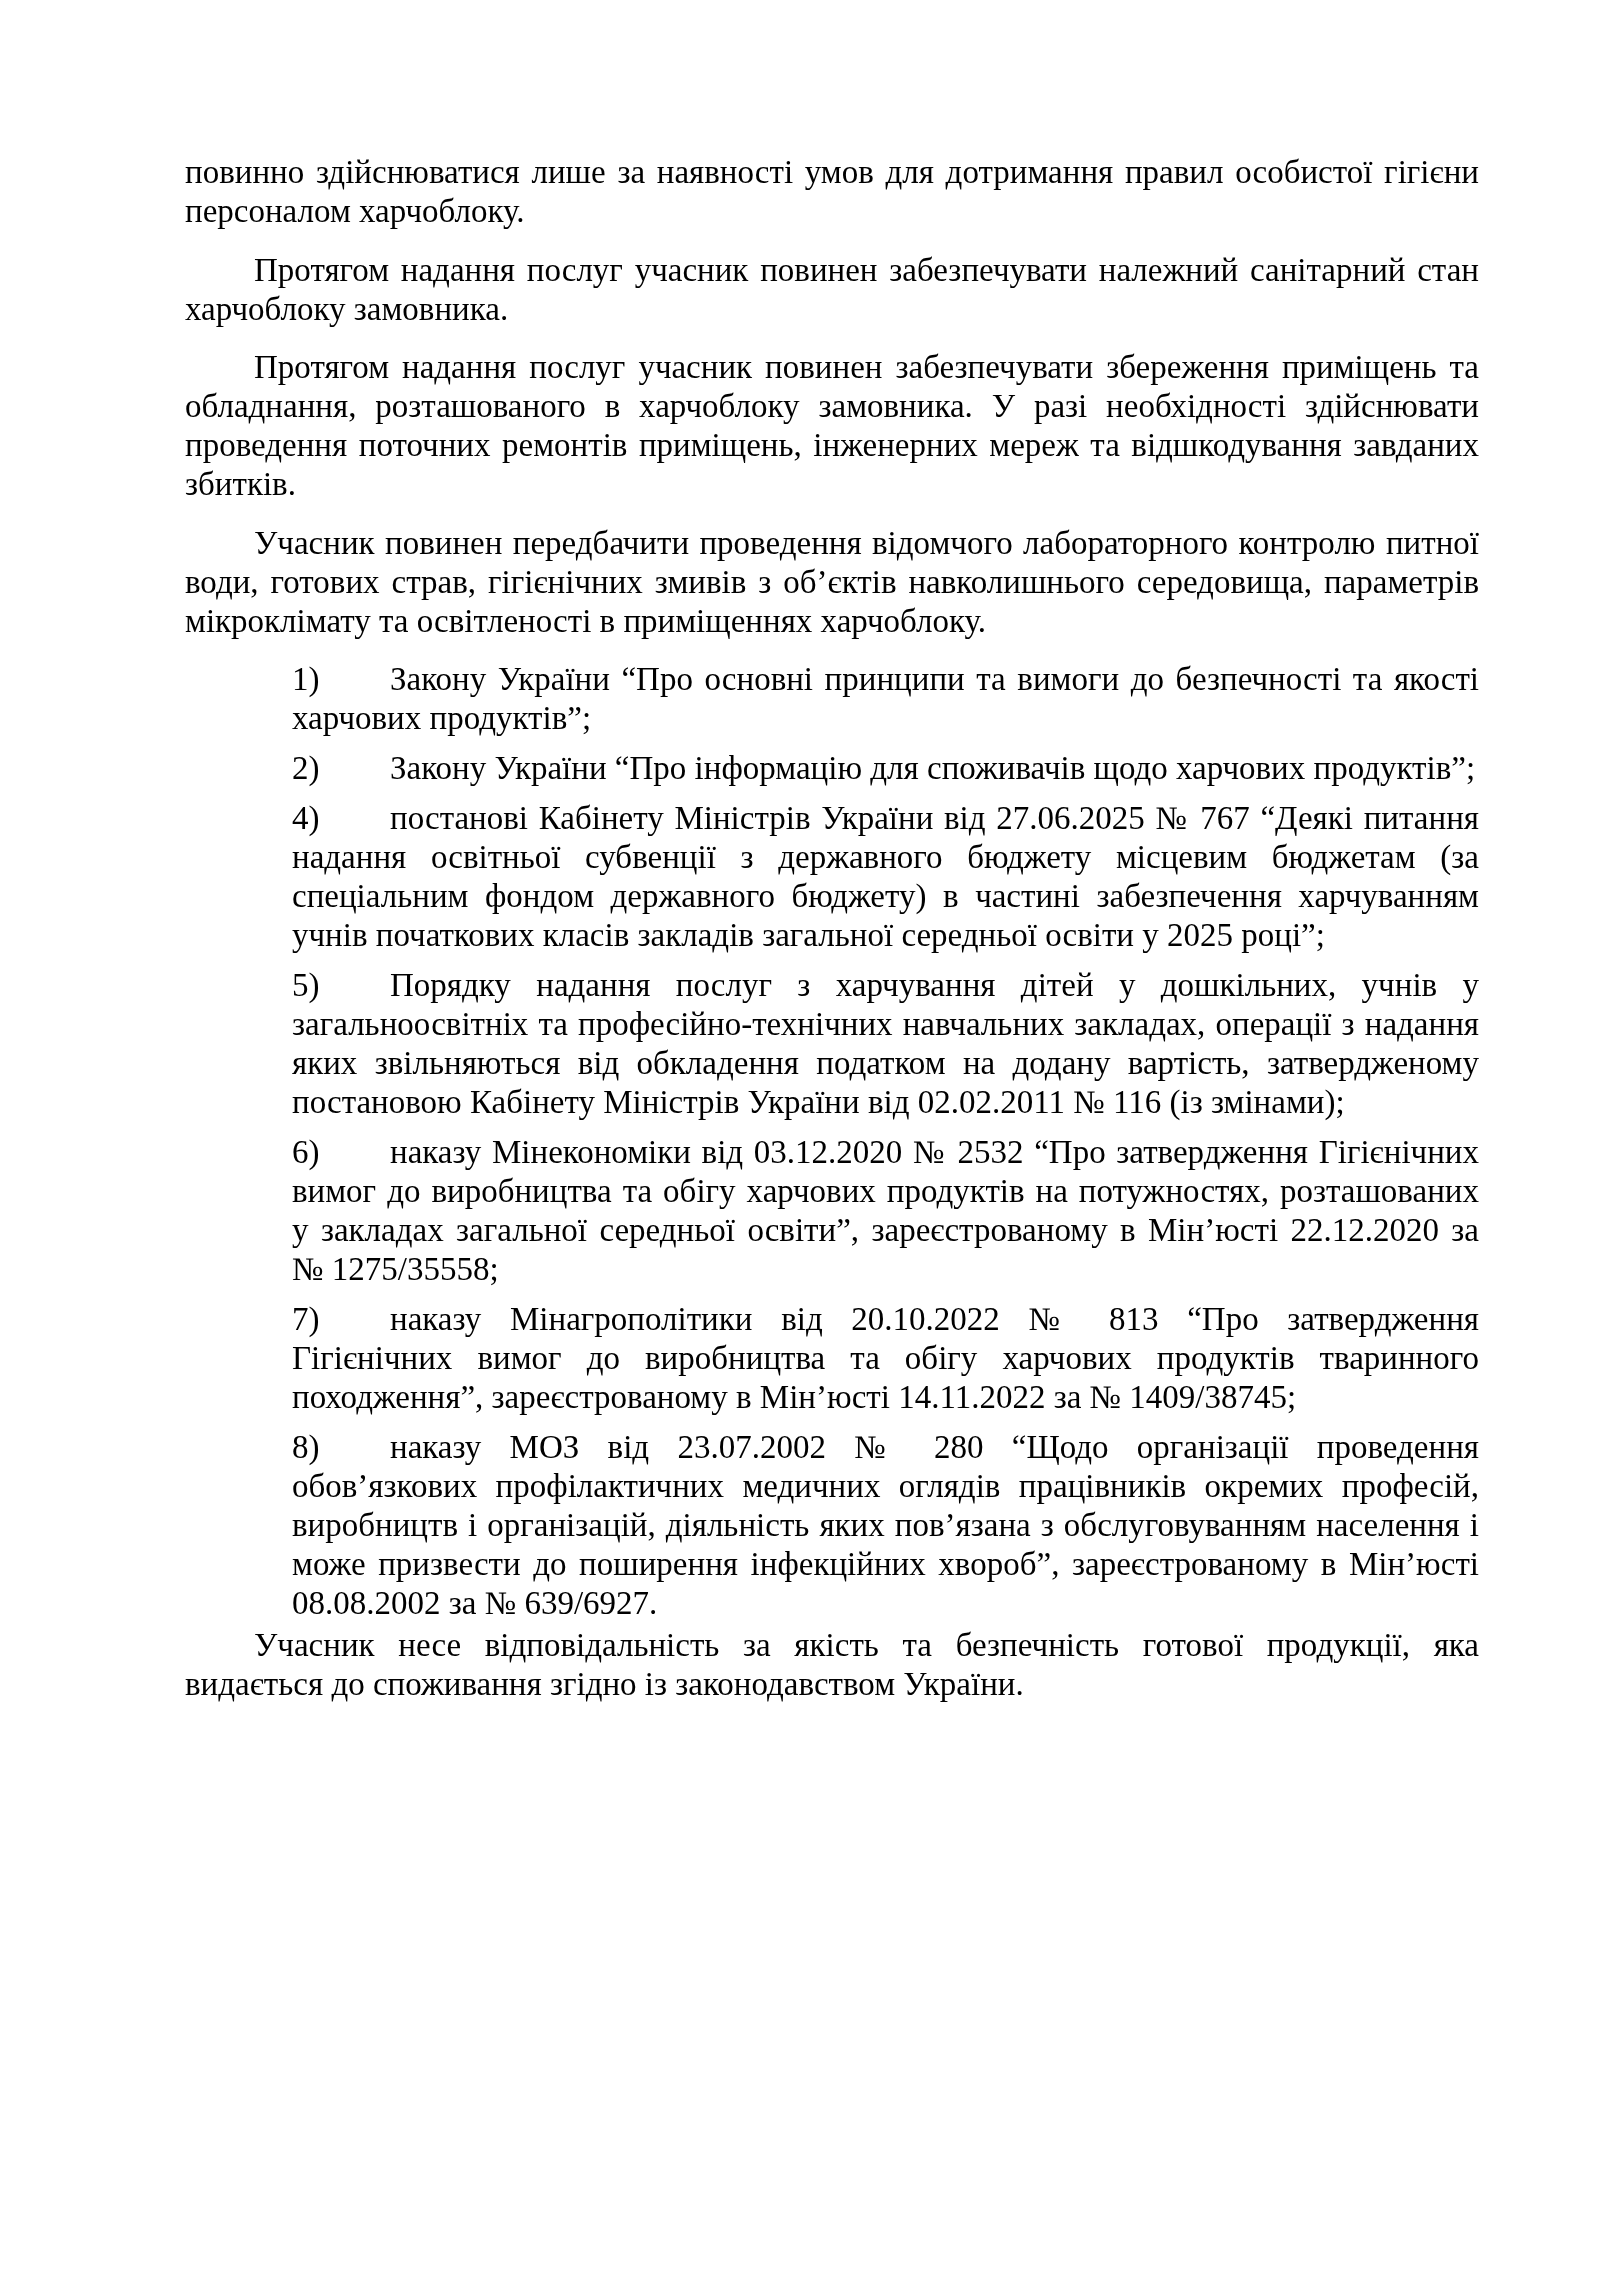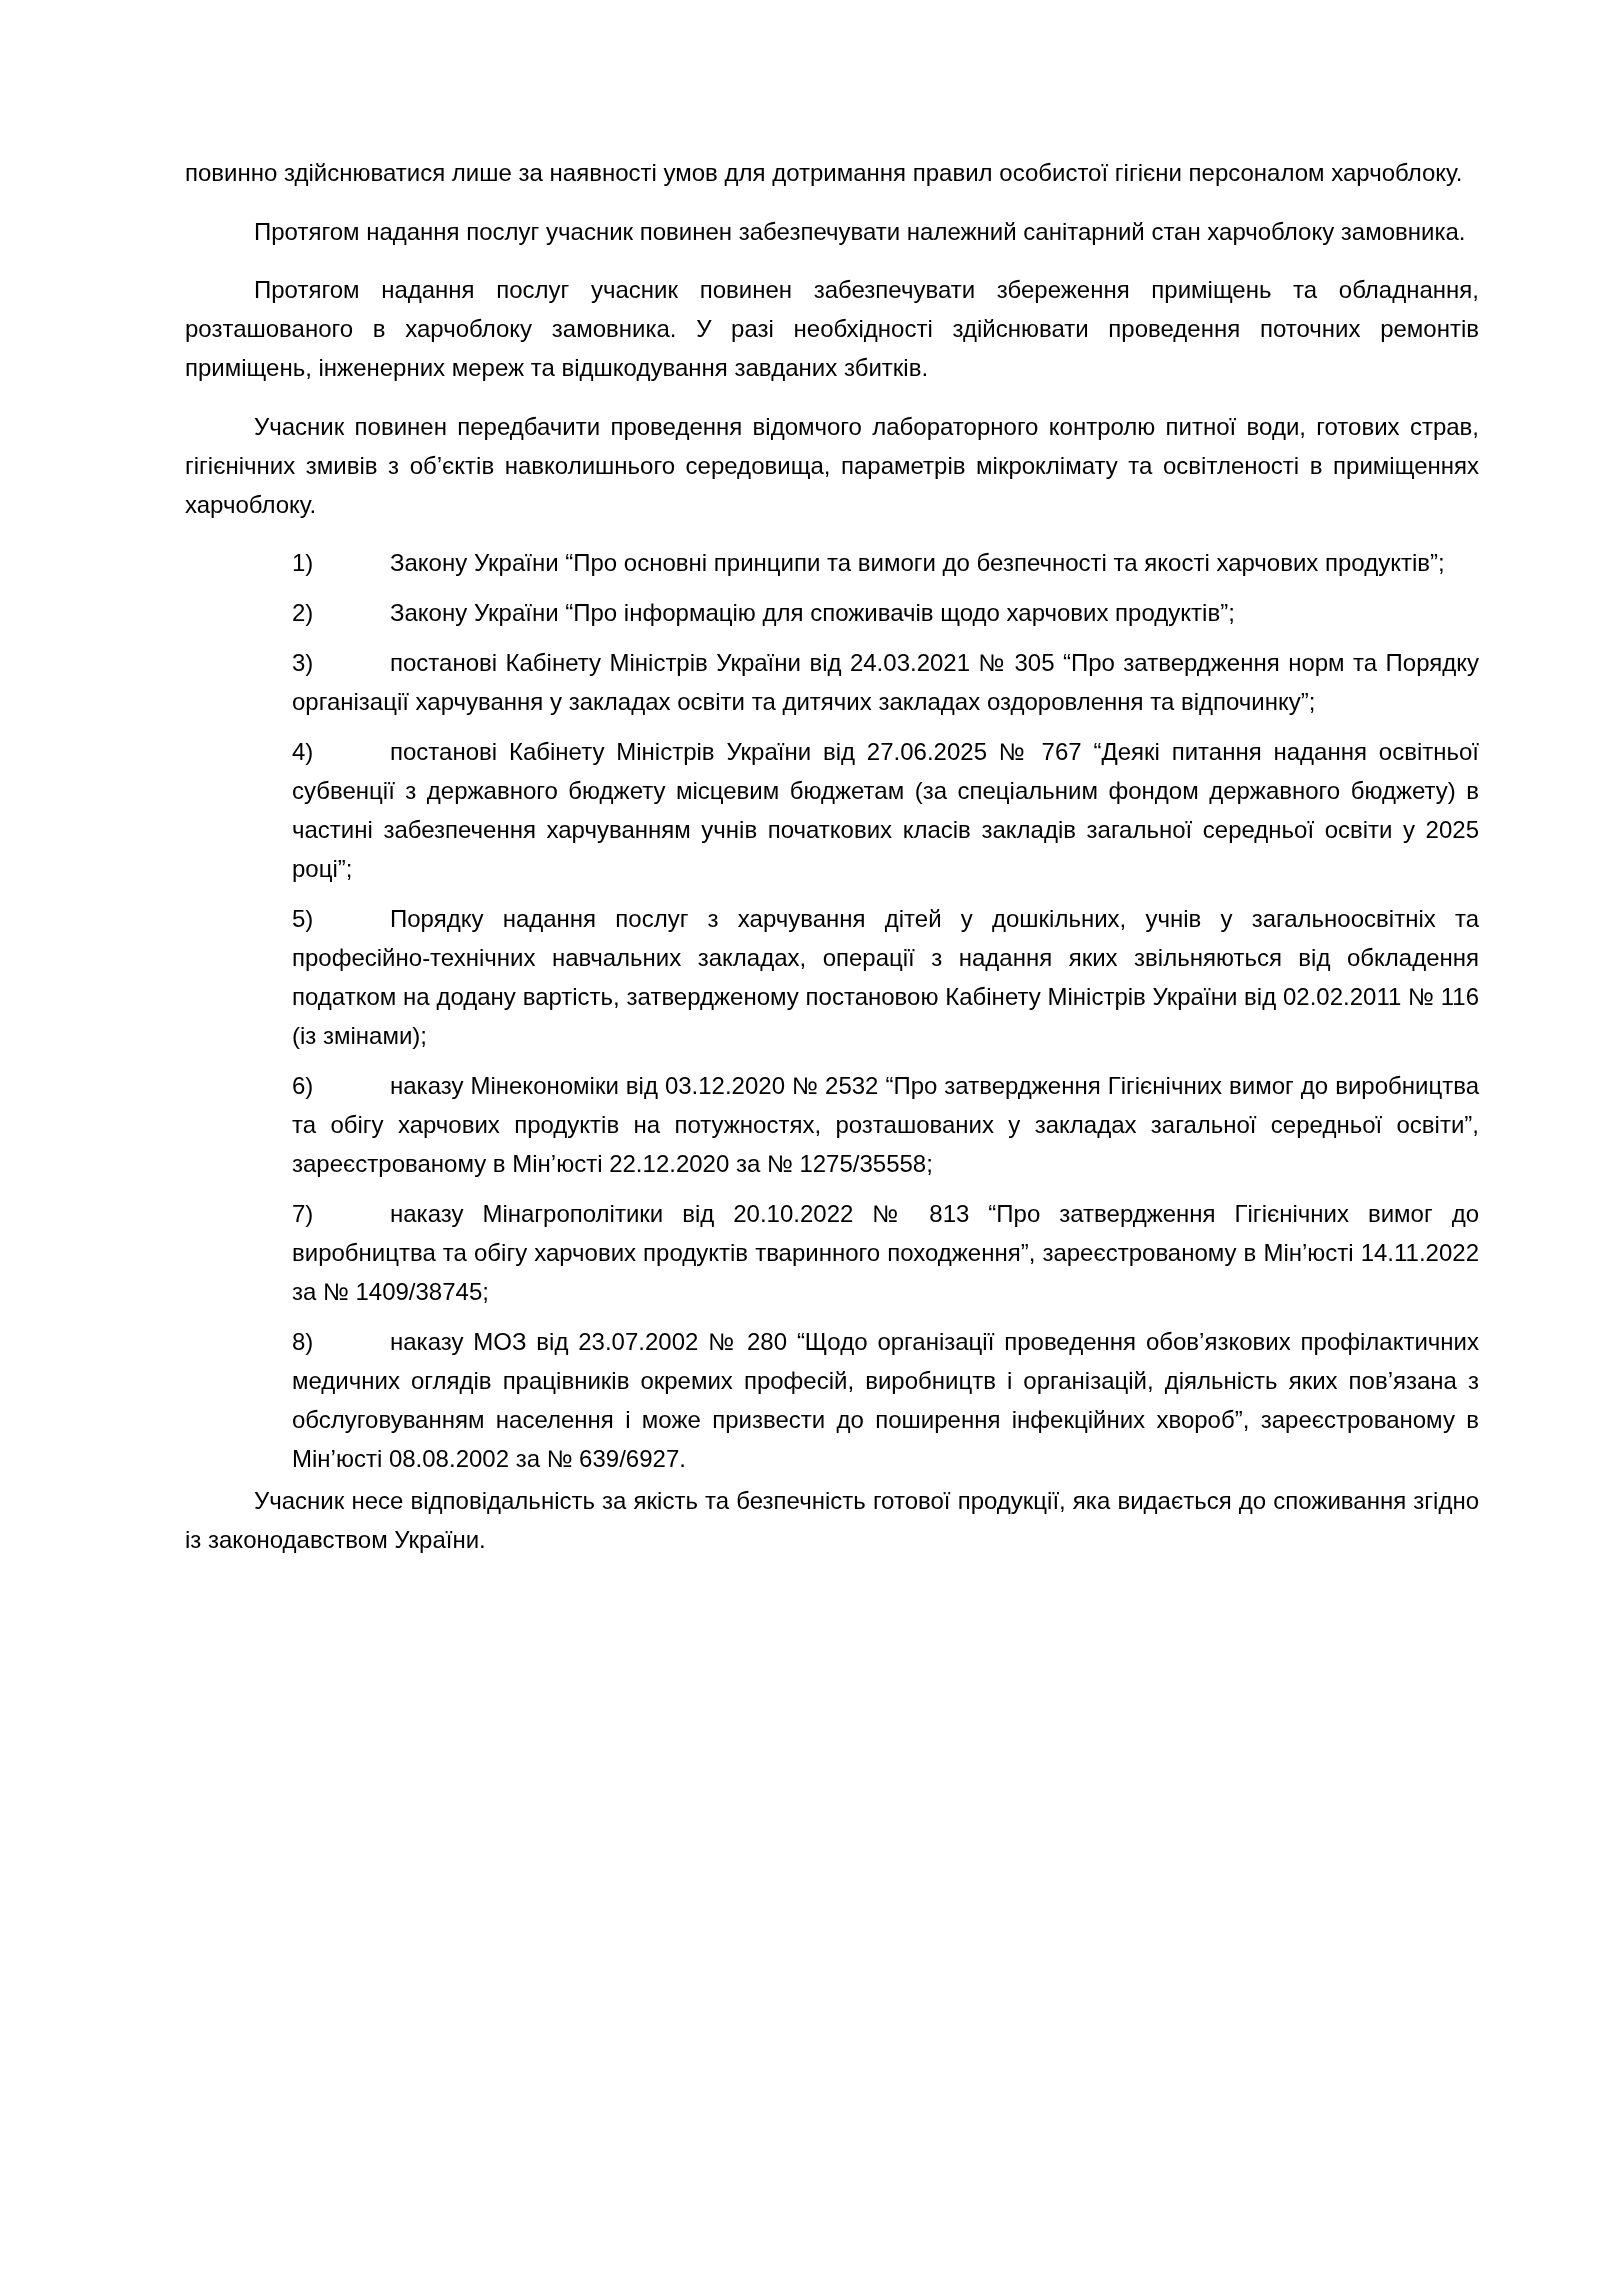--- a/index.html
+++ b/index.html
@@ -11,22 +11,22 @@
     height: 2295px;
     background: #ffffff;
     position: relative;
     overflow: hidden;
   }
   .sheet {
     position: absolute;
     left: 185px;
     top: 153px;
     width: 1294px;
-    font-family: Liberation Sans, sans-serif;
-    font-size: 24px;
+    font-family: Liberation Serif, serif;
+    font-size: 33px;
     line-height: 39px;
     color: #000000;
     text-align: justify;
   }
   .para {
     margin: 0 0 19.6px 0;
     text-indent: 69px;
   }
   .para--flush {
     text-indent: 0;
@@ -56,21 +56,20 @@
 
   <p class="para">Протягом надання послуг учасник повинен забезпечувати збереження приміщень та обладнання, розташованого в харчоблоку замовника. У разі необхідності здійснювати проведення поточних ремонтів приміщень, інженерних мереж та відшкодування завданих збитків.</p>
 
   <p class="para">Учасник повинен передбачити проведення відомчого лабораторного контролю питної води, готових страв, гігієнічних змивів з об’єктів навколишнього середовища, параметрів мікроклімату та освітленості в приміщеннях харчоблоку.</p>
 
 
 
   <div>
     <p class="list-item"><span class="num">1)</span><span>Закону України “Про основні принципи та вимоги до безпечності та якості харчових продуктів”;</span></p>
     <p class="list-item"><span class="num">2)</span><span>Закону України “Про інформацію для споживачів щодо харчових продуктів”;</span></p>
-    <p class="list-item"><span class="num">3)</span><span>постанові Кабінету Міністрів України від 24.03.2021 № 305 “Про затвердження норм та Порядку організації харчування у закладах освіти та дитячих закладах оздоровлення та відпочинку”;</span></p>
     <p class="list-item"><span class="num">4)</span><span>постанові Кабінету Міністрів України від 27.06.2025 № 767  “Деякі питання надання освітньої субвенції з державного бюджету місцевим бюджетам (за спеціальним фондом державного бюджету) в частині забезпечення харчуванням учнів початкових класів закладів загальної середньої освіти у 2025 році”;</span></p>
     <p class="list-item"><span class="num">5)</span><span>Порядку надання послуг з харчування дітей у дошкільних, учнів у загальноосвітніх та професійно-технічних навчальних закладах, операції з надання яких звільняються від обкладення податком на додану вартість, затвердженому постановою Кабінету Міністрів України від 02.02.2011 № 116 (із змінами);</span></p>
     <p class="list-item"><span class="num">6)</span><span>наказу Мінекономіки від 03.12.2020 № 2532 “Про затвердження Гігієнічних вимог до виробництва та обігу харчових продуктів на потужностях, розташованих у закладах загальної середньої освіти”, зареєстрованому в Мін’юсті 22.12.2020 за № 1275/35558;</span></p>
     <p class="list-item"><span class="num">7)</span><span>наказу Мінагрополітики від 20.10.2022 № 813 “Про затвердження Гігієнічних вимог до виробництва та обігу харчових продуктів тваринного походження”, зареєстрованому в Мін’юсті 14.11.2022 за № 1409/38745;</span></p>
     <p class="list-item"><span class="num">8)</span><span>наказу МОЗ від 23.07.2002 № 280 “Щодо організації проведення обов’язкових профілактичних медичних оглядів працівників окремих професій, виробництв і організацій, діяльність яких пов’язана з обслуговуванням населення і може призвести до поширення інфекційних хвороб”, зареєстрованому в Мін’юсті 08.08.2002 за № 639/6927.</span></p>
   </div>
 
   <p class="para para--closing">Учасник несе відповідальність за якість та безпечність готової продукції, яка видається до споживання згідно із законодавством України.</p>
 
 </div>

